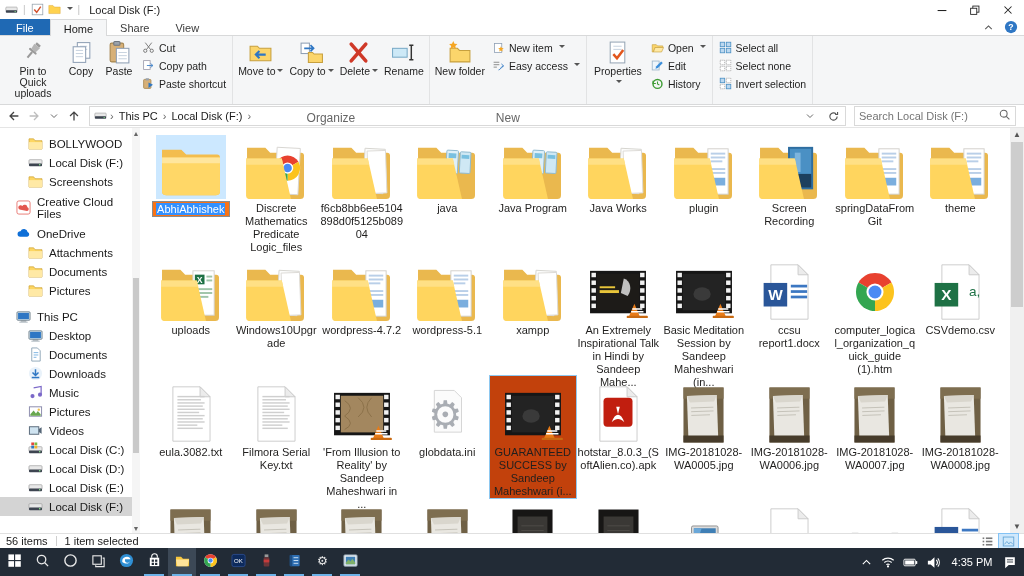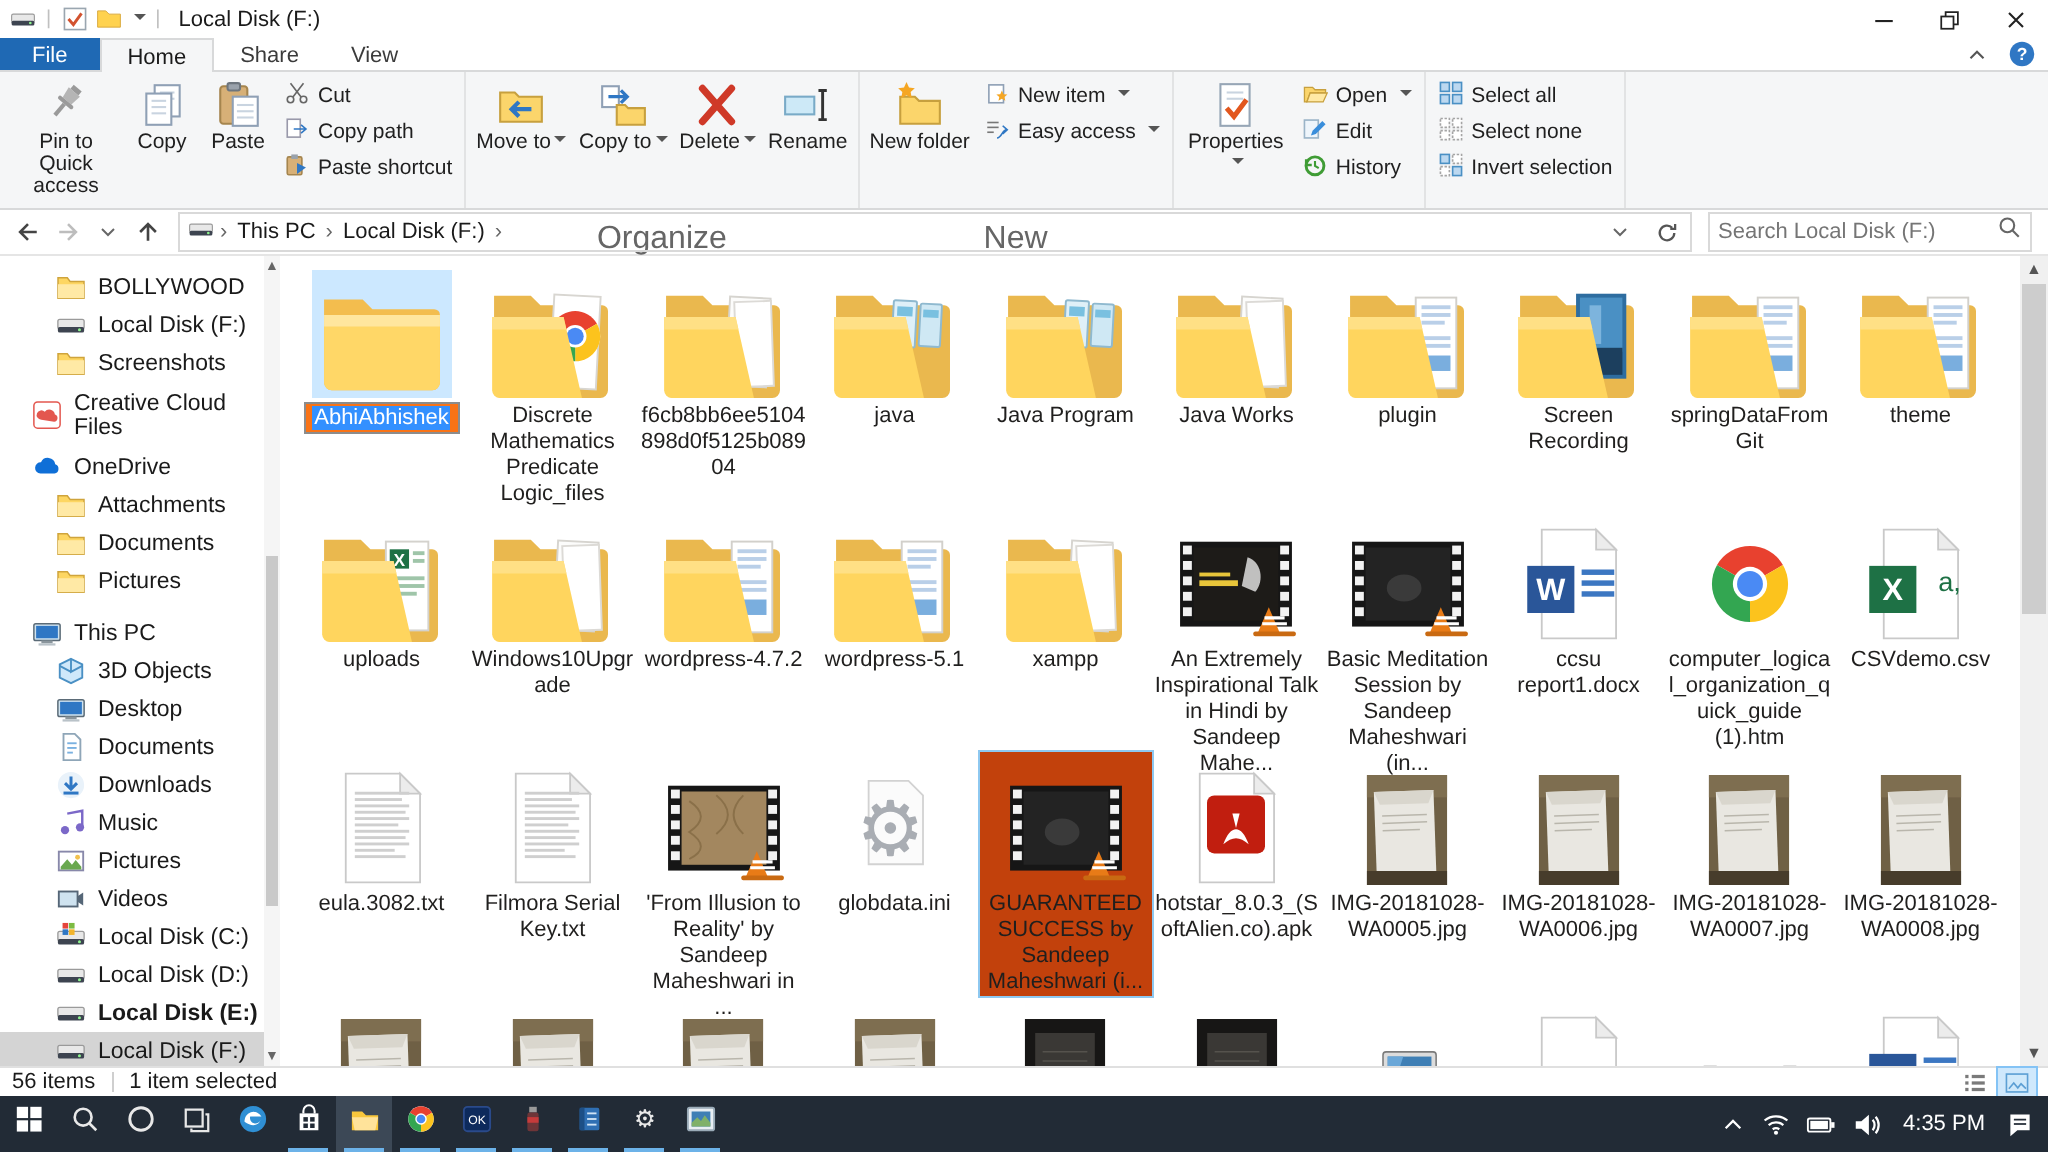--- a/index.html
+++ b/index.html
@@ -24,21 +24,21 @@
 
   
   .ribbon { height:69px; background:#f5f6f7; border-bottom:1px solid #d8d9da; display:flex; padding-left:2px; }
   .rgroup { display:flex; flex-direction:column; border-right:1px solid #e2e3e4; padding:2px 2px 0; }
   .rbody { display:flex; align-items:flex-start; flex:1; }
   .btn-big { min-width:38px; max-width:58px; display:flex; flex-direction:column; align-items:center; padding:1px 3px; }
   .btn-big .ic { height:27px; display:flex; align-items:center; }
   .btn-big .t { font-size:10.5px; line-height:11px; text-align:center; color:#1f1f1f; }
   .rcol { display:flex; flex-direction:column; padding:2px 2px; gap:2px; }
   .btn-sm { display:flex; align-items:center; gap:4px; height:16px; font-size:10.5px; color:#1f1f1f; padding:0 2px; white-space:nowrap; }
-  .rlabel { font-size:16px; color:#666; text-align:center; padding:1px 6px 2px;margin-top:32px; }
+  .rlabel { font-size:12px; color:#666; text-align:center; padding:1px 6px 2px;margin-top:32px; }
   .dd { display:inline-block; width:0; height:0; border:3px solid transparent; border-top:3.5px solid #555; margin-left:2px; vertical-align:middle; }
 
   
   .addressbar { height:23px; display:flex; align-items:center; background:#fff; border-bottom:1px solid #e5e5e5; padding:0 8px 0 4px; gap:2px; }
   .navbtn { width:20px; height:20px; display:flex; align-items:center; justify-content:center; }
   .crumbbox { flex:1; height:20px; border:1px solid #d9d9d9; display:flex; align-items:center; padding:0 2px 0 4px; gap:3px; font-size:11px; color:#1a1a1a; margin-left:3px; }
   .crumb { padding:0 2px; }
   .crumb-sep { color:#666; font-size:11px; }
   .crumb-spacer { flex:1; }
   .searchbox { width:162px; height:20px; border:1px solid #d9d9d9; display:flex; align-items:center; margin-left:6px; padding:0 4px; }
@@ -158,21 +158,21 @@
             <span class="ic">
               <svg viewBox="0 0 24 24" width="25" height="25">
                 <g transform="rotate(40 12 10)">
                   <rect x="9.5" y="2" width="5" height="2.5" fill="#9a9a9a"></rect>
                   <path d="M8.5 4.5 h7 l-0.8 5.5 h-5.4 z" fill="#b5b5b5"></path>
                   <rect x="7.5" y="10" width="9" height="2" rx="1" fill="#9a9a9a"></rect>
                   <path d="M12 12 v7" stroke="#9a9a9a" stroke-width="2"></path>
                 </g>
               </svg>
             </span>
-            <span class="t">Pin to Quick access</span>
+            <span class="t">Pin to Quick uploads</span>
           </div>
           <div class="btn-big">
             <span class="ic">
               <svg viewBox="0 0 24 24" width="25" height="25">
                 <rect x="8" y="2.5" width="12" height="15" fill="#fff" stroke="#8fa0b5"></rect>
                 <g stroke="#c9d4e0">
                   <line x1="10.5" y1="6" x2="17.5" y2="6"></line>
                   <line x1="10.5" y1="9" x2="17.5" y2="9"></line>
                 </g>
                 <rect x="4" y="6.5" width="12" height="15" fill="#fff" stroke="#8fa0b5"></rect>
@@ -534,29 +534,20 @@
               <rect x="2.2" y="4.2" width="11.6" height="6.6" fill="#2f77c4"></rect>
               <rect x="5" y="12" width="6" height="1.5" fill="#8a959c"></rect>
               <rect x="3.5" y="13.5" width="9" height="1.2" fill="#b9c2c8"></rect>
             </svg>
           </span>
           <span>This PC</span>
         </div>
         <div class="side-item" style="padding-left: 28px;">
           <span class="ic">
             <svg viewBox="0 0 16 16" width="15" height="15">
-              <path d="M8 1.5 l6 3 v7 l-6 3 -6-3 v-7 z" fill="#cfe8fa" stroke="#4a90c4"></path>
-              <path d="M8 1.5 v7 l6-3.2 M8 8.5 l-6-3.2" fill="none" stroke="#4a90c4"></path>
-            </svg>
-          </span>
-          <span>3D Objects</span>
-        </div>
-        <div class="side-item" style="padding-left: 28px;">
-          <span class="ic">
-            <svg viewBox="0 0 16 16" width="15" height="15">
               <rect x="1" y="3" width="14" height="9" rx="1" fill="#cfe3f0" stroke="#5b6b77" stroke-width="0.8"></rect>
               <rect x="2.2" y="4.2" width="11.6" height="6.6" fill="#2f77c4"></rect>
               <rect x="5" y="12" width="6" height="1.5" fill="#8a959c"></rect>
               <rect x="3.5" y="13.5" width="9" height="1.2" fill="#b9c2c8"></rect>
             </svg>
           </span>
           <span>Desktop</span>
         </div>
         <div class="side-item" style="padding-left: 28px;">
           <span class="ic">
@@ -629,21 +620,21 @@
         <div class="side-item" style="padding-left: 28px;">
           <span class="ic">
             <svg viewBox="0 0 16 16" width="15" height="15">
               <rect x="1" y="5" width="14" height="5" rx="1" fill="#e8e8e8" stroke="#9a9a9a" stroke-width="0.7"></rect>
               <rect x="1" y="9" width="14" height="3" rx="1" fill="#3d4450"></rect>
               <circle cx="12.5" cy="10.5" r="0.8" fill="#8ef58e"></circle>
             </svg>
           </span>
           <span>Local Disk (D:)</span>
         </div>
-        <div class="side-item" style="padding-left: 28px; font-weight: bold;">
+        <div class="side-item" style="padding-left: 28px;">
           <span class="ic">
             <svg viewBox="0 0 16 16" width="15" height="15">
               <rect x="1" y="5" width="14" height="5" rx="1" fill="#e8e8e8" stroke="#9a9a9a" stroke-width="0.7"></rect>
               <rect x="1" y="9" width="14" height="3" rx="1" fill="#3d4450"></rect>
               <circle cx="12.5" cy="10.5" r="0.8" fill="#8ef58e"></circle>
             </svg>
           </span>
           <span>Local Disk (E:)</span>
         </div>
         <div class="side-item selected" style="padding-left: 28px;">

